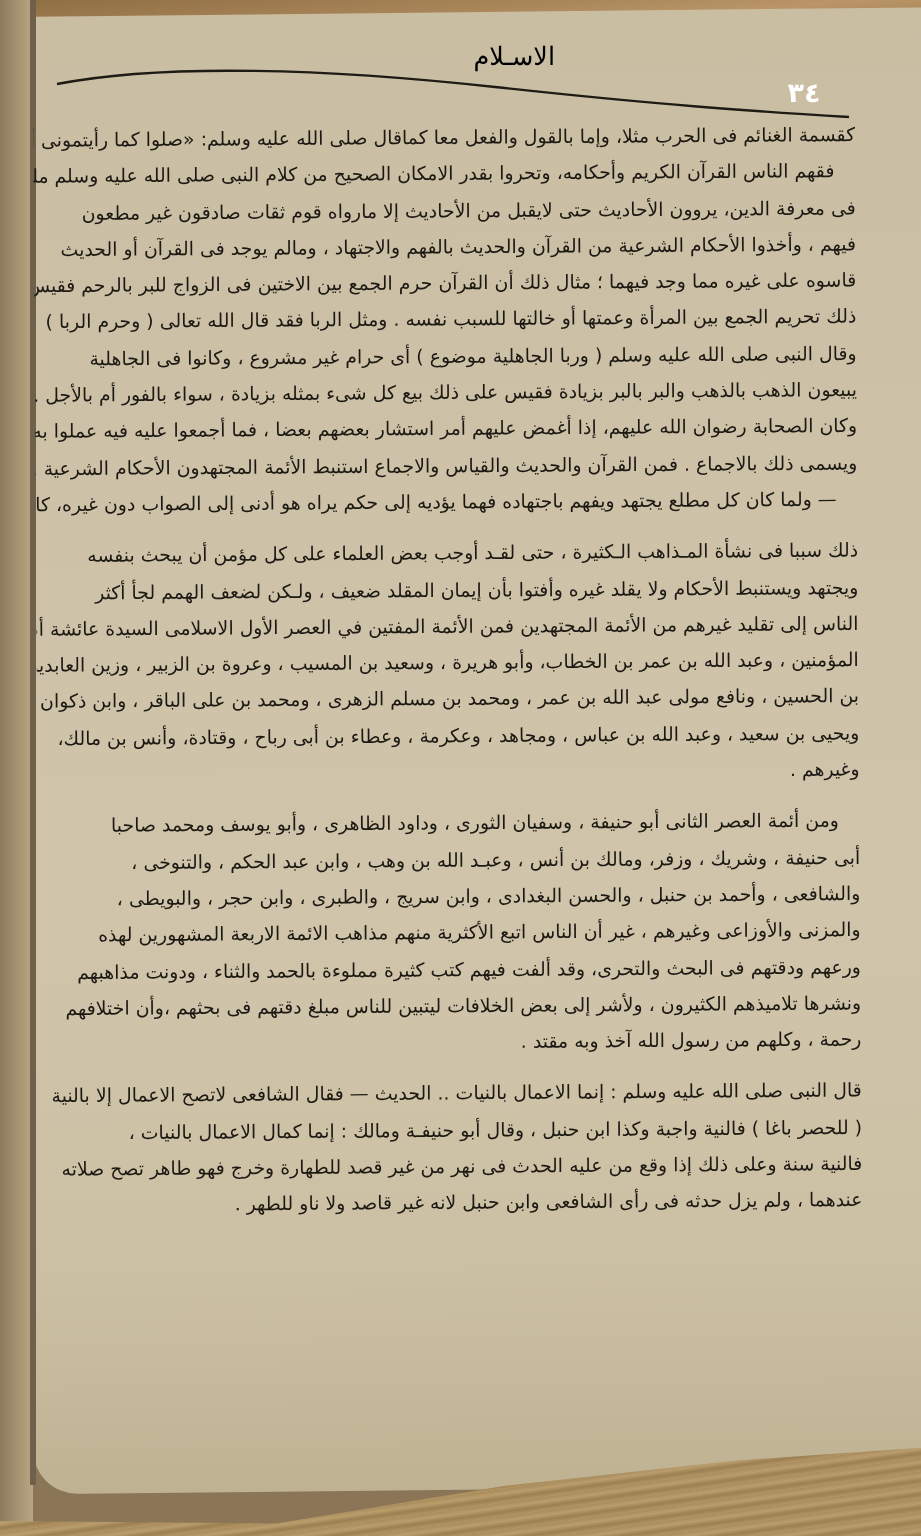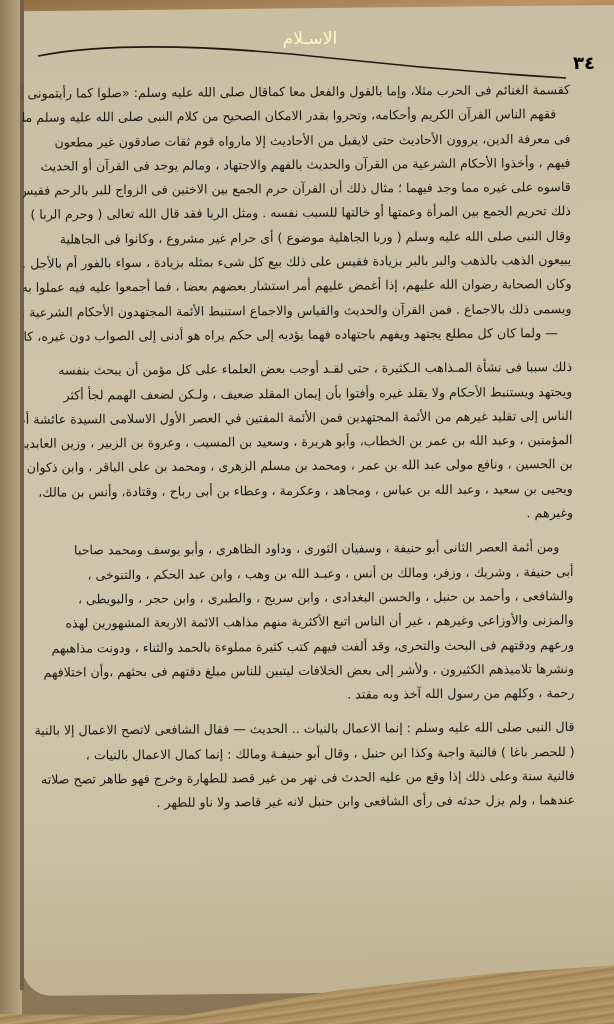--- a/index.html
+++ b/index.html
@@ -25,26 +25,26 @@
       background: linear-gradient(180deg, #c9bda2 0%, #cdc2a8 30%, #d0c5ab 60%, #ccc0a4 85%, #bfb293 100%);
       border-bottom-left-radius: 30px;
       transform: skewY(-0.6deg);
     }
     .wood-bottom {
       position: absolute; left: 0; top: 940px; width: 614px; height: 84px;
       background: repeating-linear-gradient(172deg, #a88c5e 0px, #b99d6c 3px, #9c7f52 6px, #b49663 9px);
       clip-path: polygon(0 100%, 0 88%, 30% 90%, 55% 60%, 80% 40%, 100% 30%, 100% 100%);
     }
     .running-head {
-      position: absolute; left: 250px; top: 28px; width: 120px; text-align: center;
-      font-size: 17px; color: #fef9c3; direction: rtl;
+      position: absolute; left: 250px; top: 28px; width: 120px; 
+      font-size: 17px; color: #000000; direction: rtl;
     }
     .page-number {
       position: absolute; left: 525px; top: 52px;
-      font-size: 18px; font-weight: bold; color: #000000; direction: rtl; margin-left: 48px;
+      font-size: 18px; font-weight: bold; color: #ffffff; direction: rtl;
     }
     .header-rule {
       position: absolute; left: 30px; top: 40px; width: 540px; height: 45px;
     }
     .body-text {
       position: absolute; left: 22px; top: 78px; width: 548px;
       direction: rtl; text-align: justify; text-align-last: right;
       color: #1c1812;
       font-family: "DejaVu Sans", sans-serif;
       font-size: 12.6px; line-height: 24.3px;

